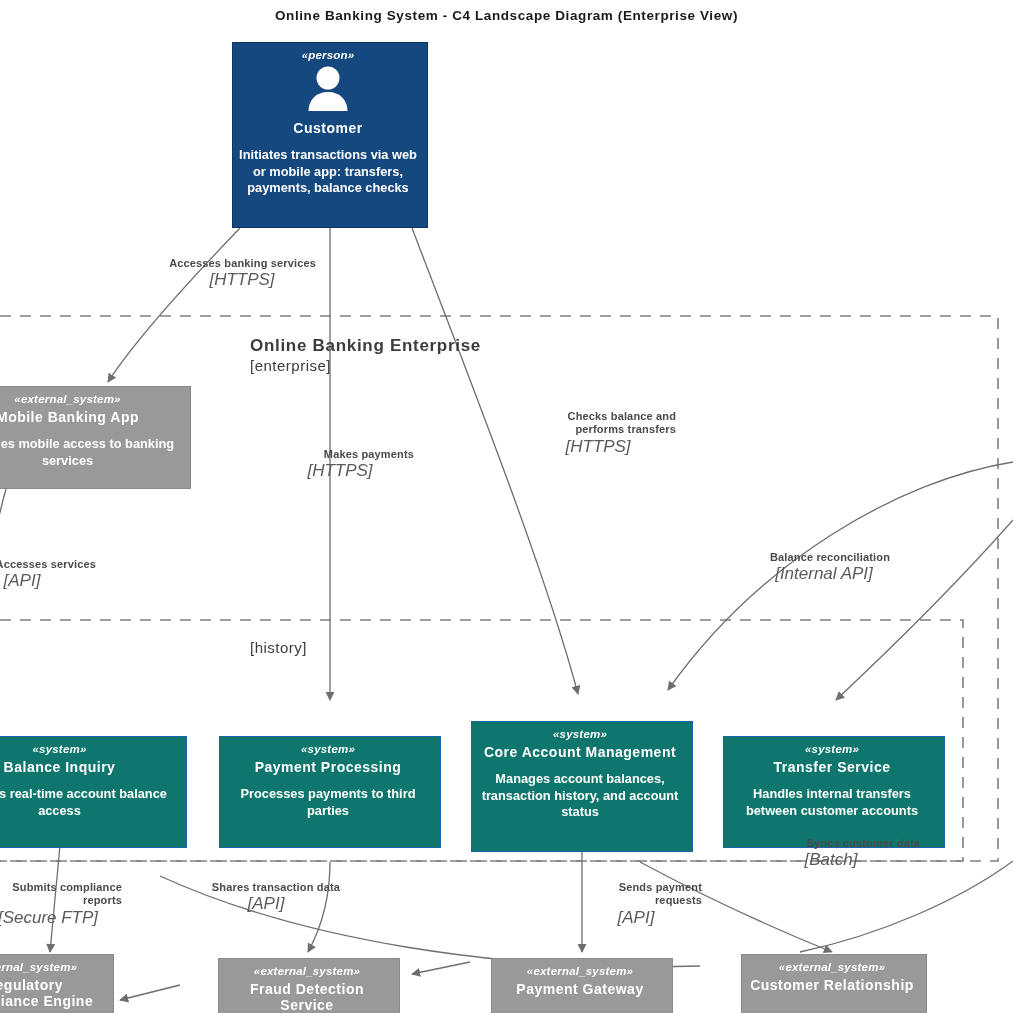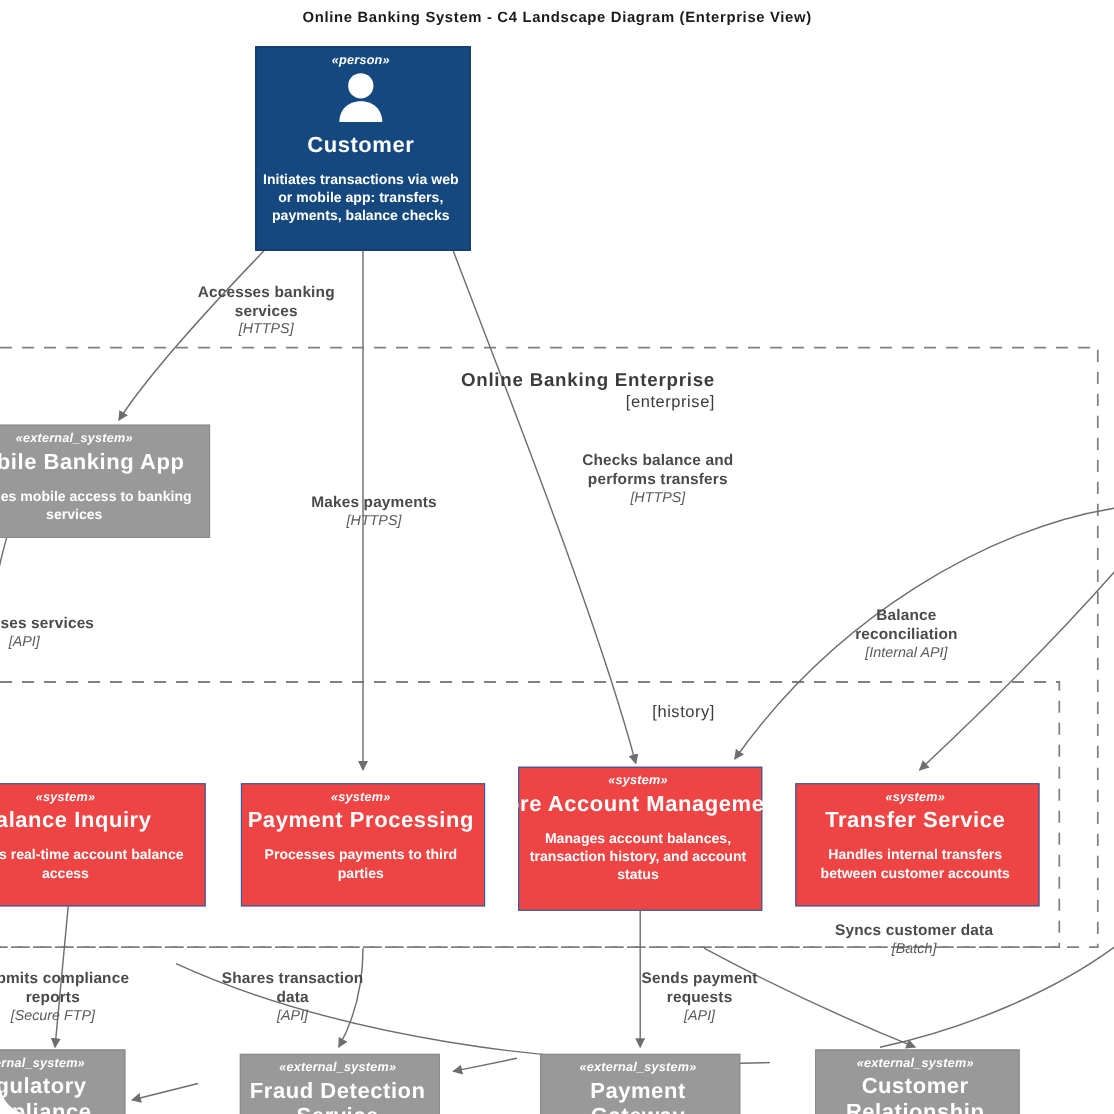--- a/index.html
+++ b/index.html
@@ -13,21 +13,20 @@
     overflow: hidden;
     font-family: "Liberation Sans", sans-serif;
     position: relative;
   }
   #canvas {
     position: absolute;
     left: 0; top: 0;
     width: 1013px;
     height: 1013px;
     overflow: hidden;
-    border-radius: 28px;
   }
   .diagram-title {
     position: absolute;
     left: 0;
     top: 8px;
     width: 1013px;
     text-align: center;
     font-size: 13.5px;
     font-weight: bold;
     letter-spacing: 0.6px;
@@ -35,21 +34,21 @@
   }
   svg.edges {
     position: absolute;
     left: 0; top: 0;
     width: 1013px;
     height: 1013px;
     pointer-events: none;
   }
   .boundary-label {
     position: absolute;
-    text-align: right;
+    text-align: left;
     color: #3c3c3c;
   }
   .boundary-label .b-title {
     font-size: 17px;
     font-weight: bold;
     letter-spacing: 0.7px;
     white-space: nowrap;
   }
   .boundary-label .b-type {
     font-size: 15px;
@@ -67,37 +66,38 @@
     display: flex;
     flex-direction: column;
     align-items: center;
     justify-content: flex-start;
   }
   .node.person {
     background: #14487e;
     border: 1px solid #0d3560;
   }
   .node.system {
-    background: #ef4444;
+    background: #0f766e;
     border: 1px solid #1b63ab;
+    margin-top: 24px;
   }
   .node.external {
     background: #999999;
     border: 1px solid #8a8a8a;
   }
   .stereo {
     font-size: 11.5px;
     font-style: italic;
     font-weight: bold;
     letter-spacing: 0.2px;
     line-height: 1.2;
     white-space: nowrap;
   }
   .node-name {
-    font-size: 20px;
+    font-size: 14px;
     font-weight: bold;
     letter-spacing: 0.5px;
     line-height: 1.18;
     white-space: nowrap;
     margin-top: 2px;
   }
   .node-desc {
     font-size: 12.8px;
     font-weight: bold;
     line-height: 1.28;
@@ -107,26 +107,27 @@
     margin-top: 2px;
     margin-bottom: 1px;
   }
   .edge-label {
     position: absolute;
     text-align: center;
     color: #4a4a4a;
     line-height: 1.22;
   }
   .edge-label .el-text {
-    font-size: 14px;
+    font-size: 11px;
     font-weight: bold;
     letter-spacing: 0.15px;
+    text-align: right;
   }
   .edge-label .el-tech {
-    font-size: 13px;
+    font-size: 17px;
     font-style: italic;
     color: #5a5a5a;
   }
 </style>
 </head>
 <body>
 
 <div id="canvas">
 
   <div class="diagram-title">Online Banking System - C4 Landscape Diagram (Enterprise View)</div>

